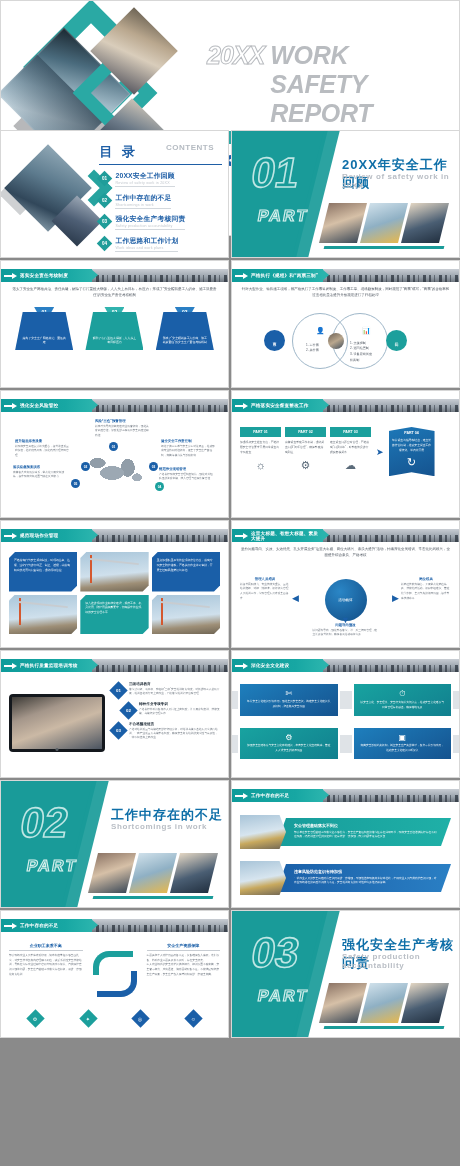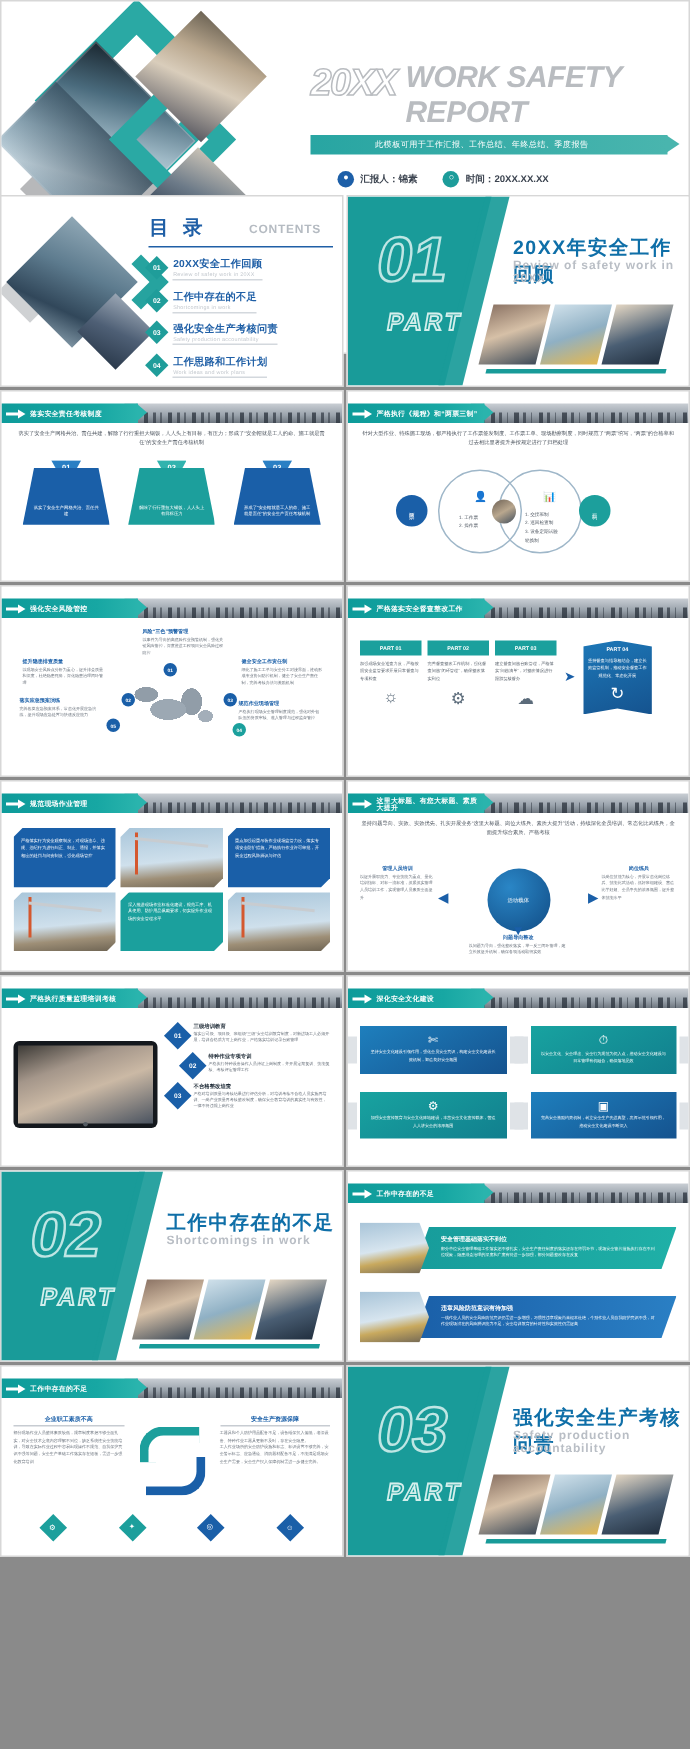--- a/index.html
+++ b/index.html
@@ -58,21 +58,21 @@
     background: linear-gradient(160deg,#c9c2b6 0%,#6c7a88 35%,#2c3b4d 70%,#8c8577 100%);
   }
   .t-right { position:absolute; left:45%; top:17%; right:3%; }
   .t-line1 { display:flex; align-items:flex-start; gap:6px;font-style:italic; }
   .t-20xx {
     font-size: 25px; font-weight: 700; letter-spacing: -1px;
     color: transparent; -webkit-text-stroke: 1px #b9bcc0;
     font-family: "Liberation Sans", sans-serif;
   }
   .t-wsr {
-    font-size: 20px; font-weight: 700; color: #b9bcc0;
+    font-size: 25px; font-weight: 700; color: #b9bcc0;
     letter-spacing: -0.3px; font-family: "Liberation Sans", sans-serif;
   }
   .t-cn {
     font-size: 26px; font-weight: 700; letter-spacing: 1px;
     color: transparent; -webkit-text-stroke: 1px #b4b7bb;
     margin-top: -3px; white-space: nowrap;
   }
   .t-banner {
     margin-top: 3px; position: relative; height: 13px;
     background: linear-gradient(90deg,#28a5a2,#49b5ae);
@@ -109,21 +109,21 @@
     position:absolute; left:56px; top:64px; width:36px; height:36px;
     transform:rotate(45deg);
     background: linear-gradient(160deg,#9aa6b4 0%,#4e5f75 50%,#2b3a4c 100%);
   }
   .toc-chev {
     position:absolute; left:78px; top:36px; width:26px; height:26px;
     border-right:9px solid #26a39f; border-top:9px solid #26a39f;
     transform: rotate(45deg);
   }
   .toc-right { position:absolute; right:6px; top:12px; width:54%; }
-  .toc-head { display:flex; align-items:center; gap:5px; }
+  .toc-head { display:flex; align-items:flex-start; gap:5px; }
   .toc-head-cn { font-size:13px; font-weight:700; color:#1f5fa6; letter-spacing:3px; }
   .toc-head-en { font-size:8px; font-weight:700; color:#b5bbc2; letter-spacing:.5px;margin-left:23px; }
   .toc-rule { height:1px; background:#1f5fa6; margin:3px 0 6px 0; }
   .toc-item { display:flex; align-items:center; gap:5px; margin-bottom:6px; }
   .toc-num {
     width:11px; height:11px; flex:0 0 11px; transform:rotate(45deg);
     background:#1f9d9a; color:#fff; display:flex; align-items:center; justify-content:center;
   }
   .toc-num span { transform:rotate(-45deg); font-size:4.6px; font-weight:700; }
   .toc-txt-cn { font-size:6.8px; font-weight:700; color:#1f5fa6; letter-spacing:.2px; }

